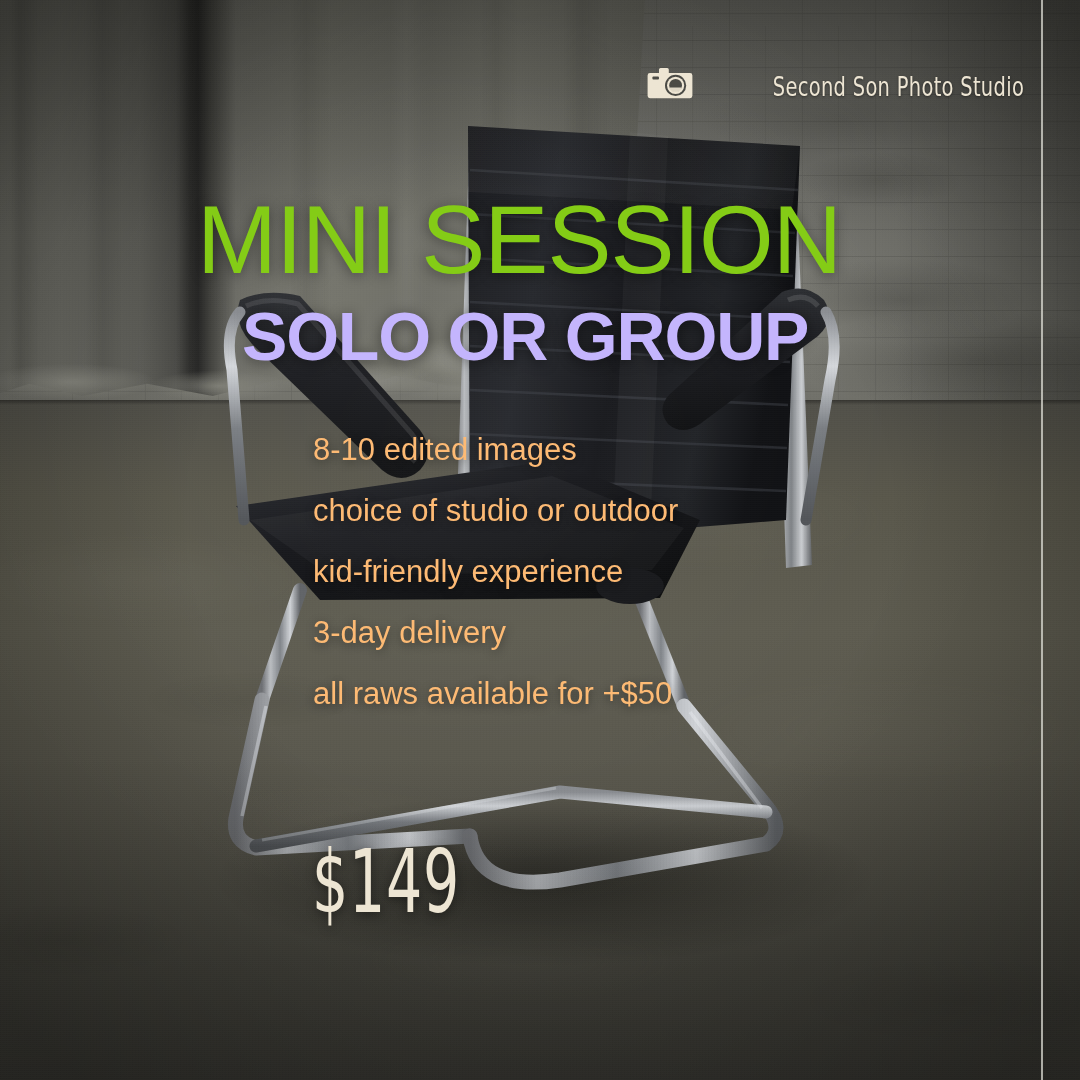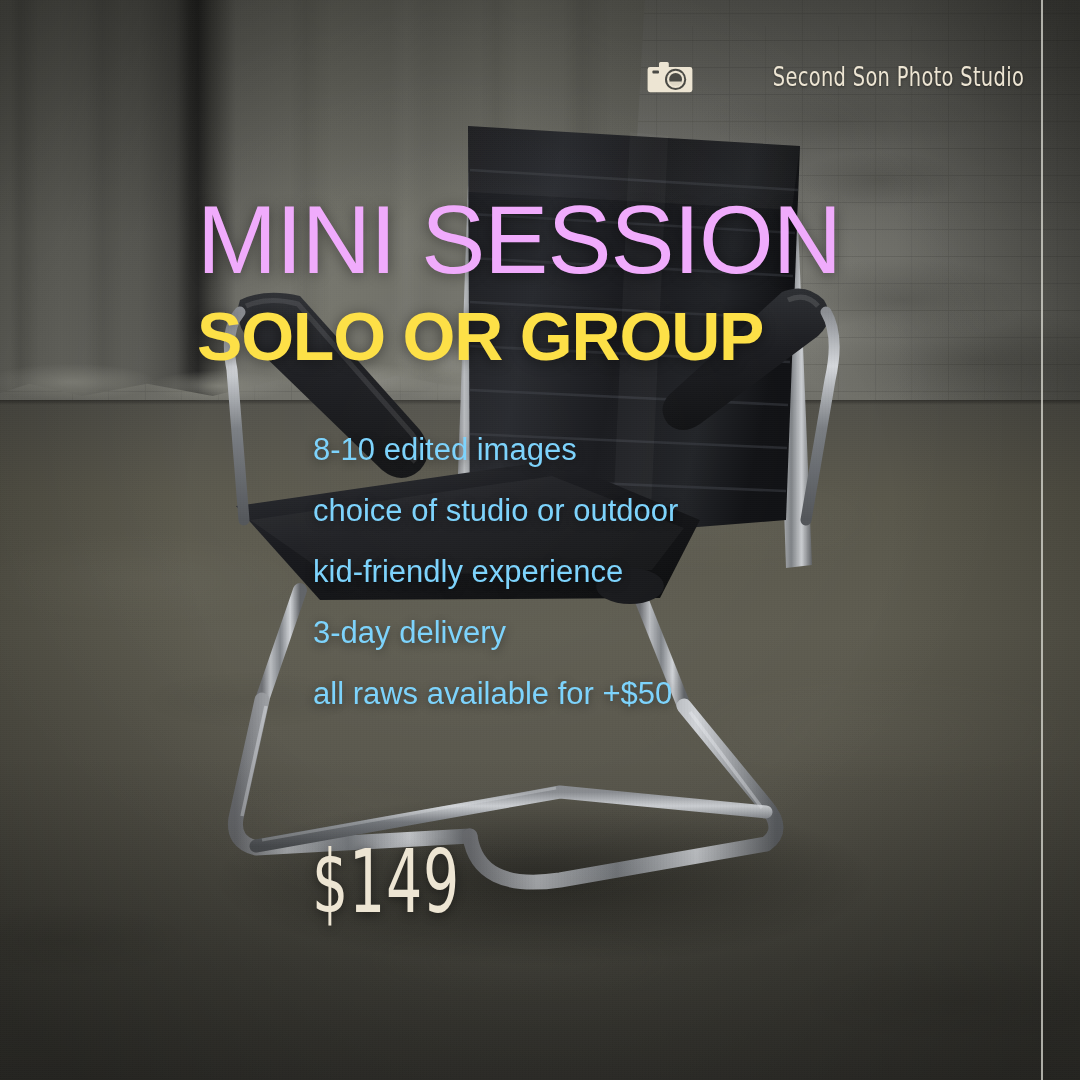--- a/index.html
+++ b/index.html
@@ -129,49 +129,49 @@
 
   
   .frame-line{
     position:absolute;left:1041px;top:0;width:2px;height:1080px;
     background:rgba(226,226,218,.72);
   }
 
   
   .logo{
     position:absolute;right:56px;top:52px;height:48px;
-    display:flex;align-items:center;gap:17px;
+    display:flex;align-items:flex-end;gap:17px;
   }
   .logo-icon{width:46px;height:36px;display:block;flex:0 0 auto;}
   .logo-text{
     color:#EDE5D3;font-size:27px;line-height:1;letter-spacing:.4px;
     font-family:"Liberation Sans Narrow","DejaVu Sans Condensed","Liberation Sans",sans-serif;
     transform:scaleX(.80);transform-origin:right center;white-space:nowrap;
     text-shadow:0 1px 3px rgba(0,0,0,.45);
   }
 
   
   .headline{position:absolute;left:197px;top:196px;width:760px;}
   .h-light{
-    color:#f0abfc;font-size:96px;line-height:.92;letter-spacing:-1px;
+    color:#84cc16;font-size:96px;line-height:.92;letter-spacing:-1px;
     font-weight:300;white-space:nowrap;
     font-family:"Liberation Sans","DejaVu Sans",sans-serif;
     text-shadow:0 2px 14px rgba(0,0,0,.40);
   }
   .h-bold{
-    color:#fde047;font-size:68px;line-height:1;letter-spacing:-1.2px;
-    font-weight:700;white-space:nowrap;margin-top:18px;
+    color:#c4b5fd;font-size:68px;line-height:1;letter-spacing:-1.2px;
+    font-weight:700;white-space:nowrap;margin-top:18px;margin-left:45px;
     font-family:"Liberation Sans","DejaVu Sans",sans-serif;
     text-shadow:0 2px 14px rgba(0,0,0,.45);
   }
 
   
   .features{position:absolute;left:313px;top:434px;width:620px;}
   .feature{
-    color:#7dd3fc;font-size:31px;line-height:1;font-weight:400;
+    color:#fdba74;font-size:31px;line-height:1;font-weight:400;
     margin-bottom:30px;white-space:nowrap;
     text-shadow:0 2px 10px rgba(0,0,0,.42);
   }
   .feature:last-child{margin-bottom:6px;}
 
   
   .price{
     position:absolute;left:312px;top:838px;
     color:#EDE5D3;font-size:88px;line-height:1;letter-spacing:1px;
     font-family:"Liberation Sans Narrow","DejaVu Sans Condensed","Liberation Sans",sans-serif;

